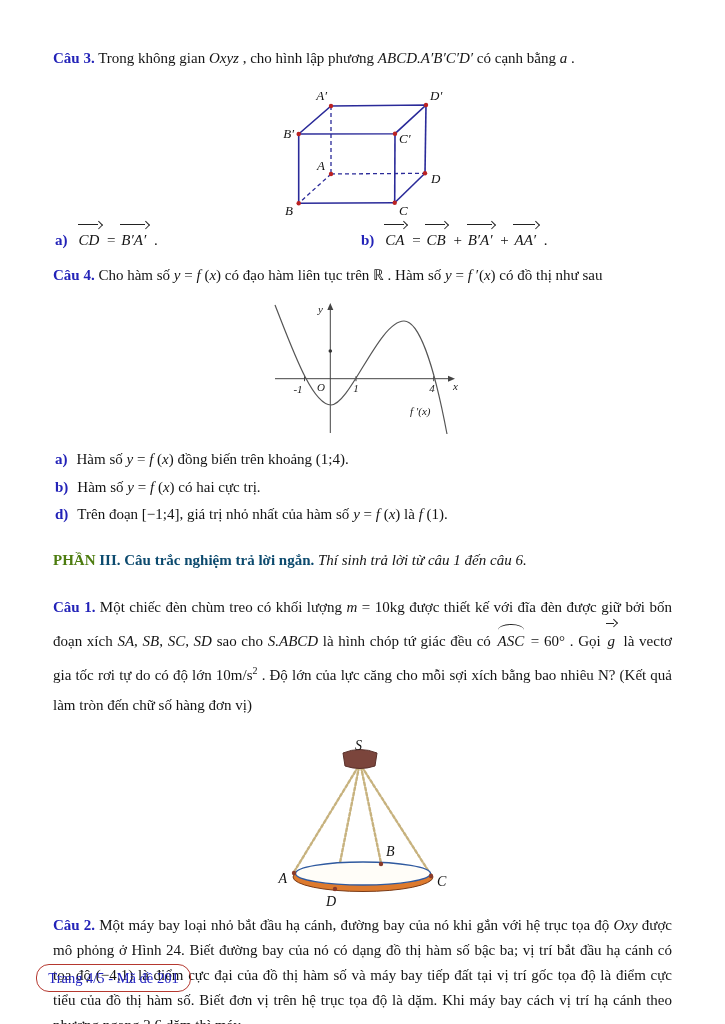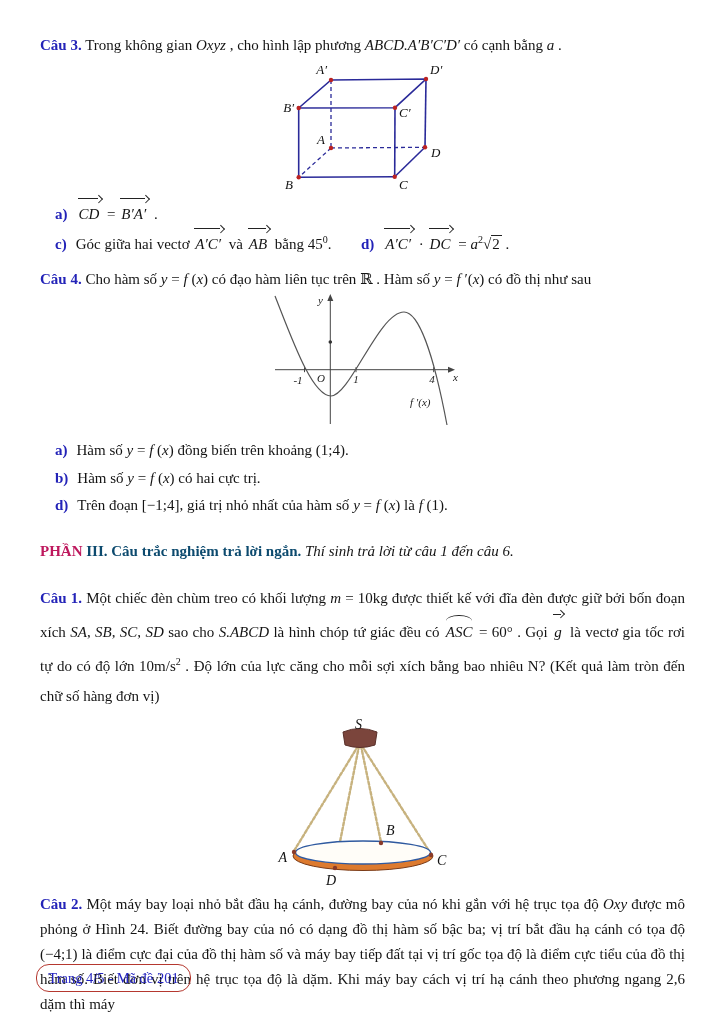--- a/index.html
+++ b/index.html
@@ -2,21 +2,21 @@
 <html><head>
 <meta charset="utf-8">
 <style>
   html,body{margin:0;padding:0;background:#ffffff;}
   .page{
     position:relative;width:725px;height:1024px;box-sizing:border-box;
     background:#fff;padding:30px 36px 0 36px;overflow:hidden;
     font-family:"Liberation Serif","DejaVu Serif",serif;
     font-size:15px;color:#141414;
   }
-  p{margin:4px;}
+  p{margin:17px;font-family:Liberation Serif, serif;}
   .qlabel{font-weight:bold;color:#2323b8;}
   .qintro{line-height:22px;}
   .fig{display:block;margin:0 auto;}
   
   .vec{position:relative;display:inline-block;font-style:italic;padding:4px 3px 0 1px;margin:0 1px;}
   .vec::before{content:"";position:absolute;top:1px;left:0;right:4px;border-top:1px solid #222;}
   .vec::after{content:"";position:absolute;top:-1.5px;right:1px;width:4.5px;height:4.5px;
     border-top:1px solid #222;border-right:1px solid #222;transform:rotate(45deg);}
   sup{font-size:10px;}
   .sqrt{white-space:nowrap;}
@@ -25,21 +25,21 @@
   .arc::before{content:"";position:absolute;top:0;left:8%;right:8%;height:5px;
     border-top:1.5px solid #222;border-radius:50% 50% 0 0 / 100% 100% 0 0;}
   
   .optrow{display:flex;line-height:26px;gap:20px;}
   .optrow .col1{width:305px;padding-left:19px;box-sizing:border-box;}
   .optrow .col2{flex:1;}
   .optlbl{font-weight:bold;color:#2323b8;margin-right:9px;}
   
   .optline{padding-left:19px;line-height:27.5px;}
   .part3{margin-top:19px;line-height:24px;}
-  .part3 .black{font-weight:bold;color:#be185d;}
+  .part3 .black{font-weight:bold;color:#4d7c0f;}
   .part3 .head{font-weight:bold;color:#0c4a6e;}
   .part3 .note{font-style:italic;}
   .para{text-align:justify;}
   .q1para{margin-top:20px;line-height:30px;}
   .q2para{margin-top:4px;line-height:25px;}
   .footer{
     position:absolute;left:36px;top:964px;width:153px;height:26px;
     border:1.6px solid #b5382f;border-radius:13px;
     display:flex;align-items:center;justify-content:center;
     color:#2323c0;font-size:14.5px;
@@ -87,24 +87,21 @@
         <text x="73" y="84" text-anchor="end">A</text>
         <text x="179" y="97">D</text>
         <text x="41" y="129" text-anchor="end">B</text>
         <text x="147" y="129">C</text>
       </g>
     </svg>
   </div>
 
   <div class="optrow">
     <div class="col1"><span class="optlbl">a)</span><span><span class="vec">CD</span> = <span class="vec">B′A′</span> .</span></div>
-  </div>
-  <div class="optrow">
-    <div class="col1"><span class="optlbl">c)</span><span>Góc giữa hai vectơ <span class="vec">A′C′</span> và <span class="vec">AB</span> bằng 45<sup>0</sup>.</span></div>
-    <div class="col2"><span class="optlbl">d)</span><span><span class="vec">A′C′</span> · <span class="vec">DC</span> = <i>a</i><sup>2</sup><span class="sqrt">√<span class="rad">2</span></span> .</span></div>
+    <div class="col2"><span class="optlbl">b)</span><span><span class="vec">CA</span> = <span class="vec">CB</span> + <span class="vec">B′A′</span> + <span class="vec">AA′</span> .</span></div>
   </div>
 
   <p class="qintro" style="margin-top:11px;"><span class="qlabel">Câu 4.</span> <span>Cho hàm số <i>y</i> = <i>f</i> (<i>x</i>)  có đạo hàm liên tục trên ℝ . Hàm số <i>y</i> = <i>f</i> ′(<i>x</i>)  có đồ thị như sau</span></p>
 
   <div class="figwrap">
     <svg class="fig" width="220" height="133" viewBox="0 0 220 133" style="transform:translateX(14px);">
       <g stroke="#444" stroke-width="1">
         <line x1="8" y1="75.7" x2="181" y2="75.7"></line>
         <line x1="63.3" y1="130" x2="63.3" y2="5"></line>
         <line x1="37.5" y1="73.2" x2="37.5" y2="78.2"></line>

